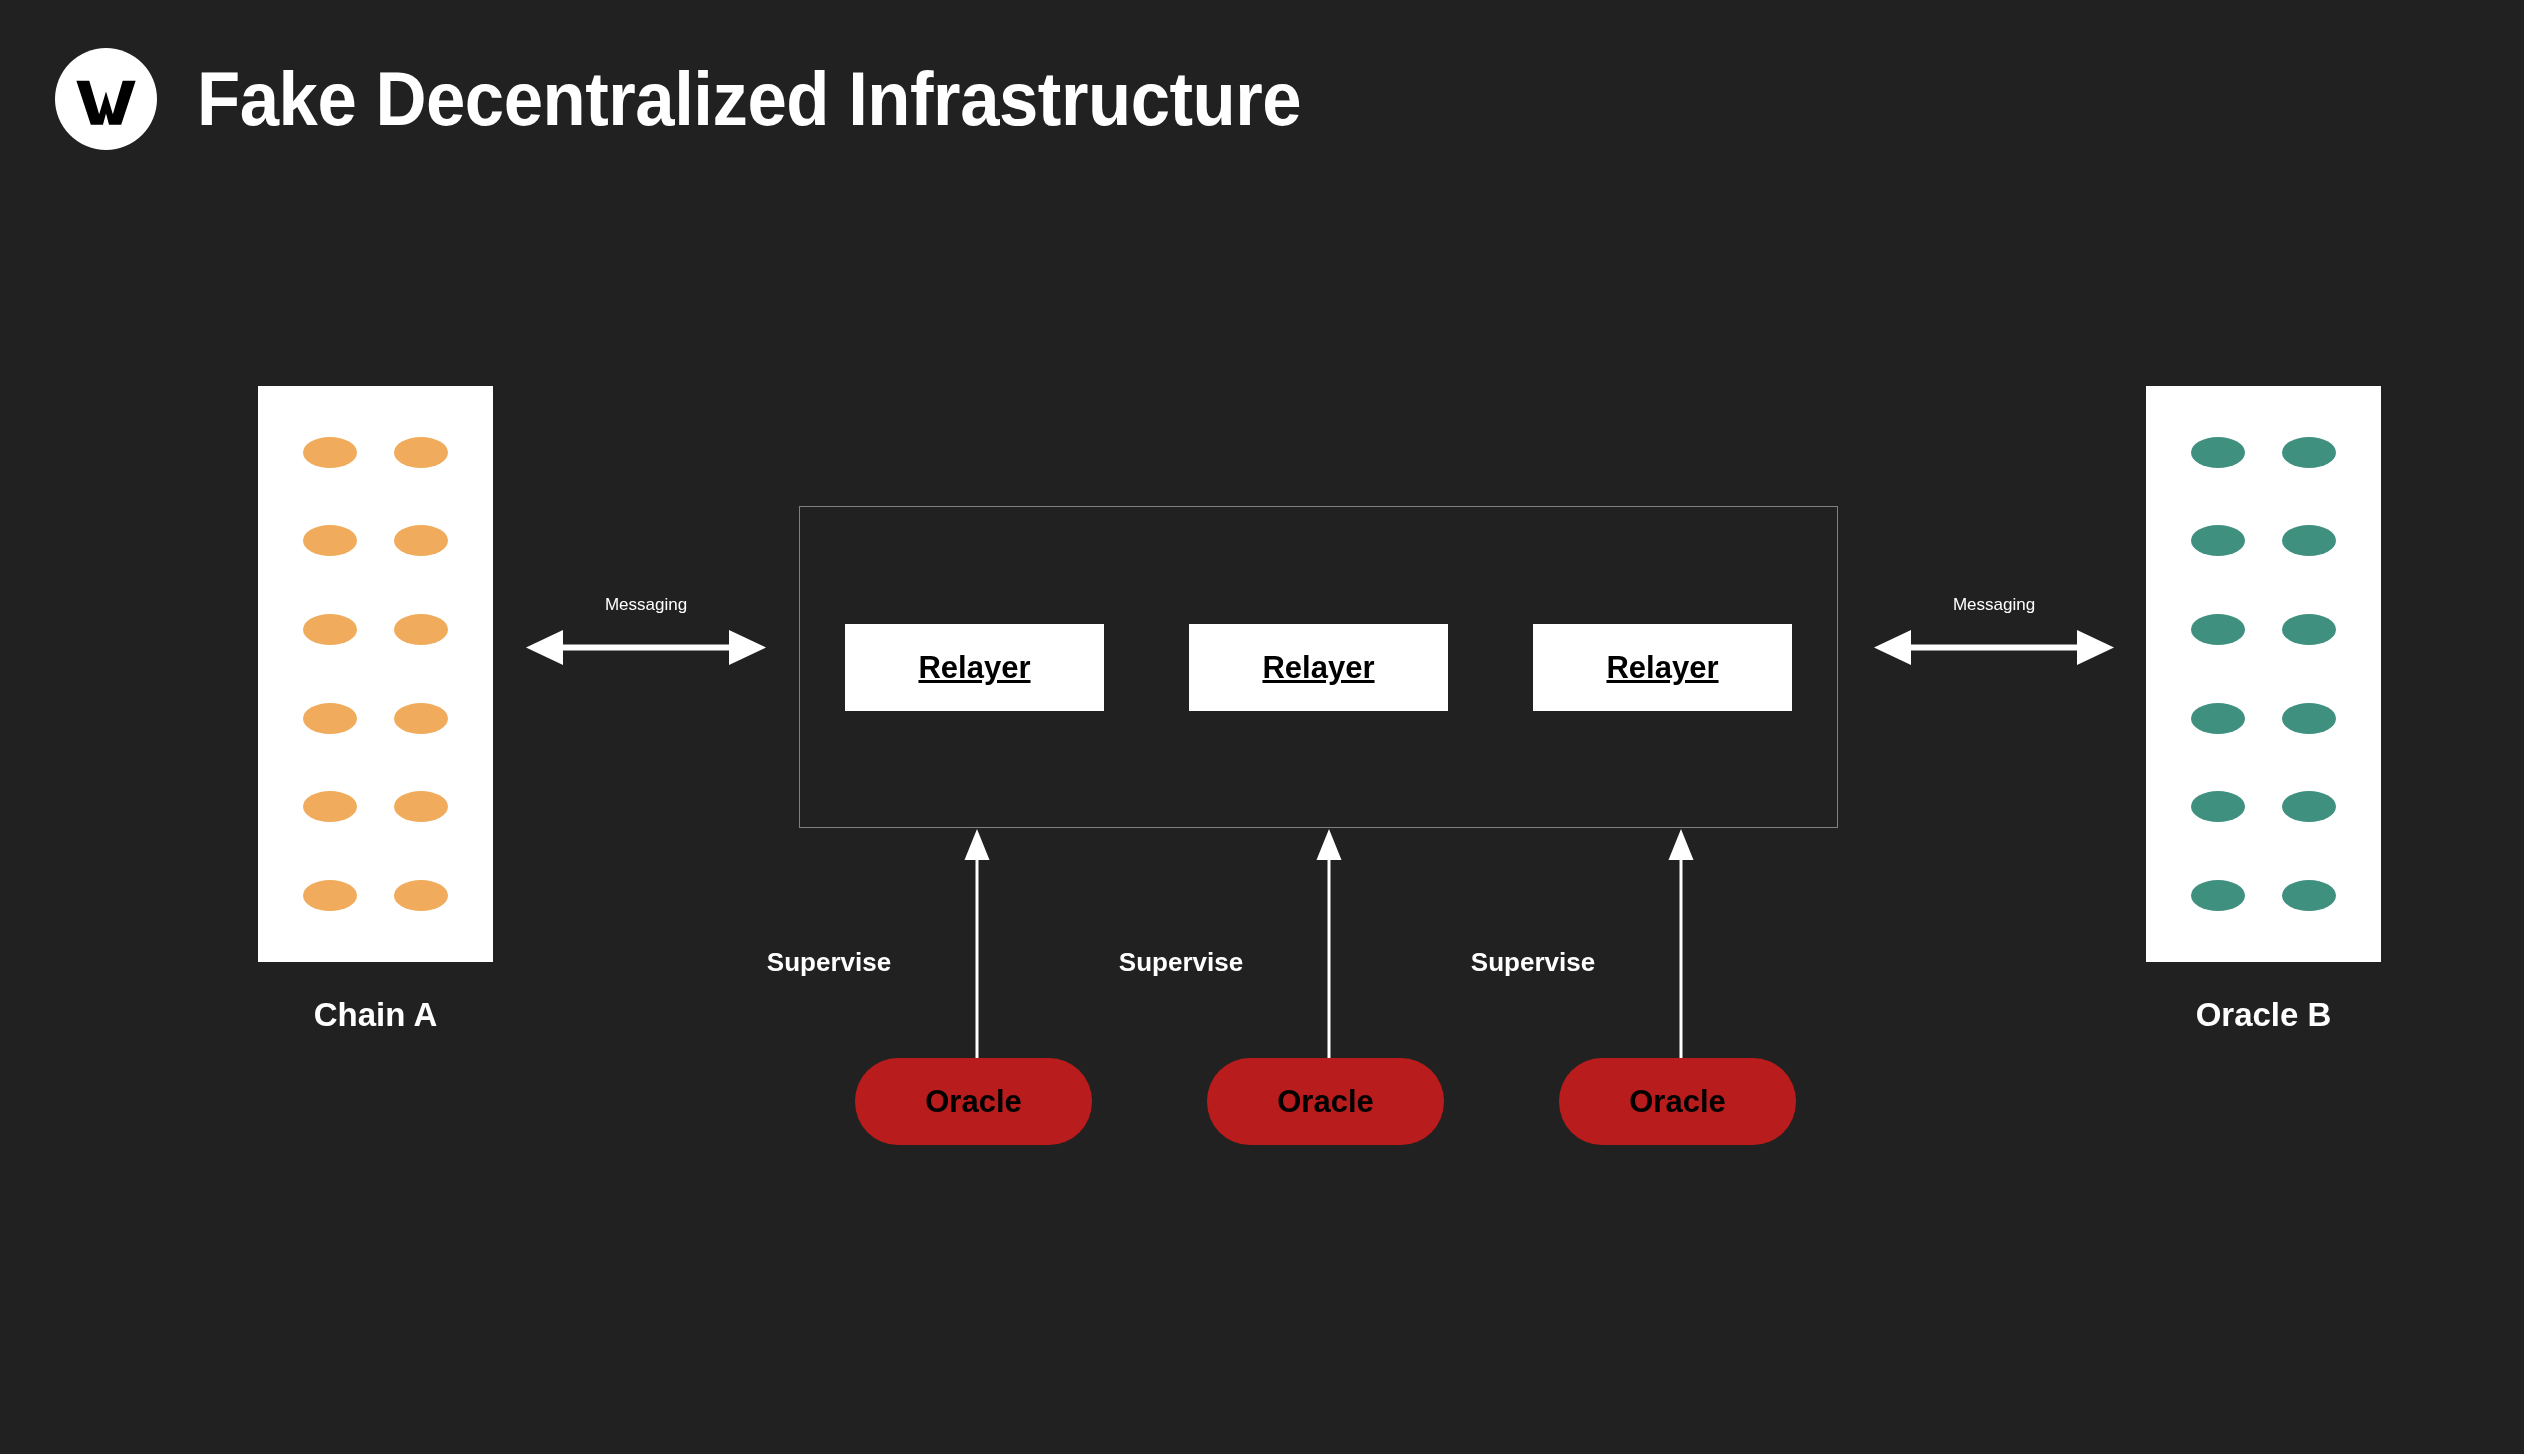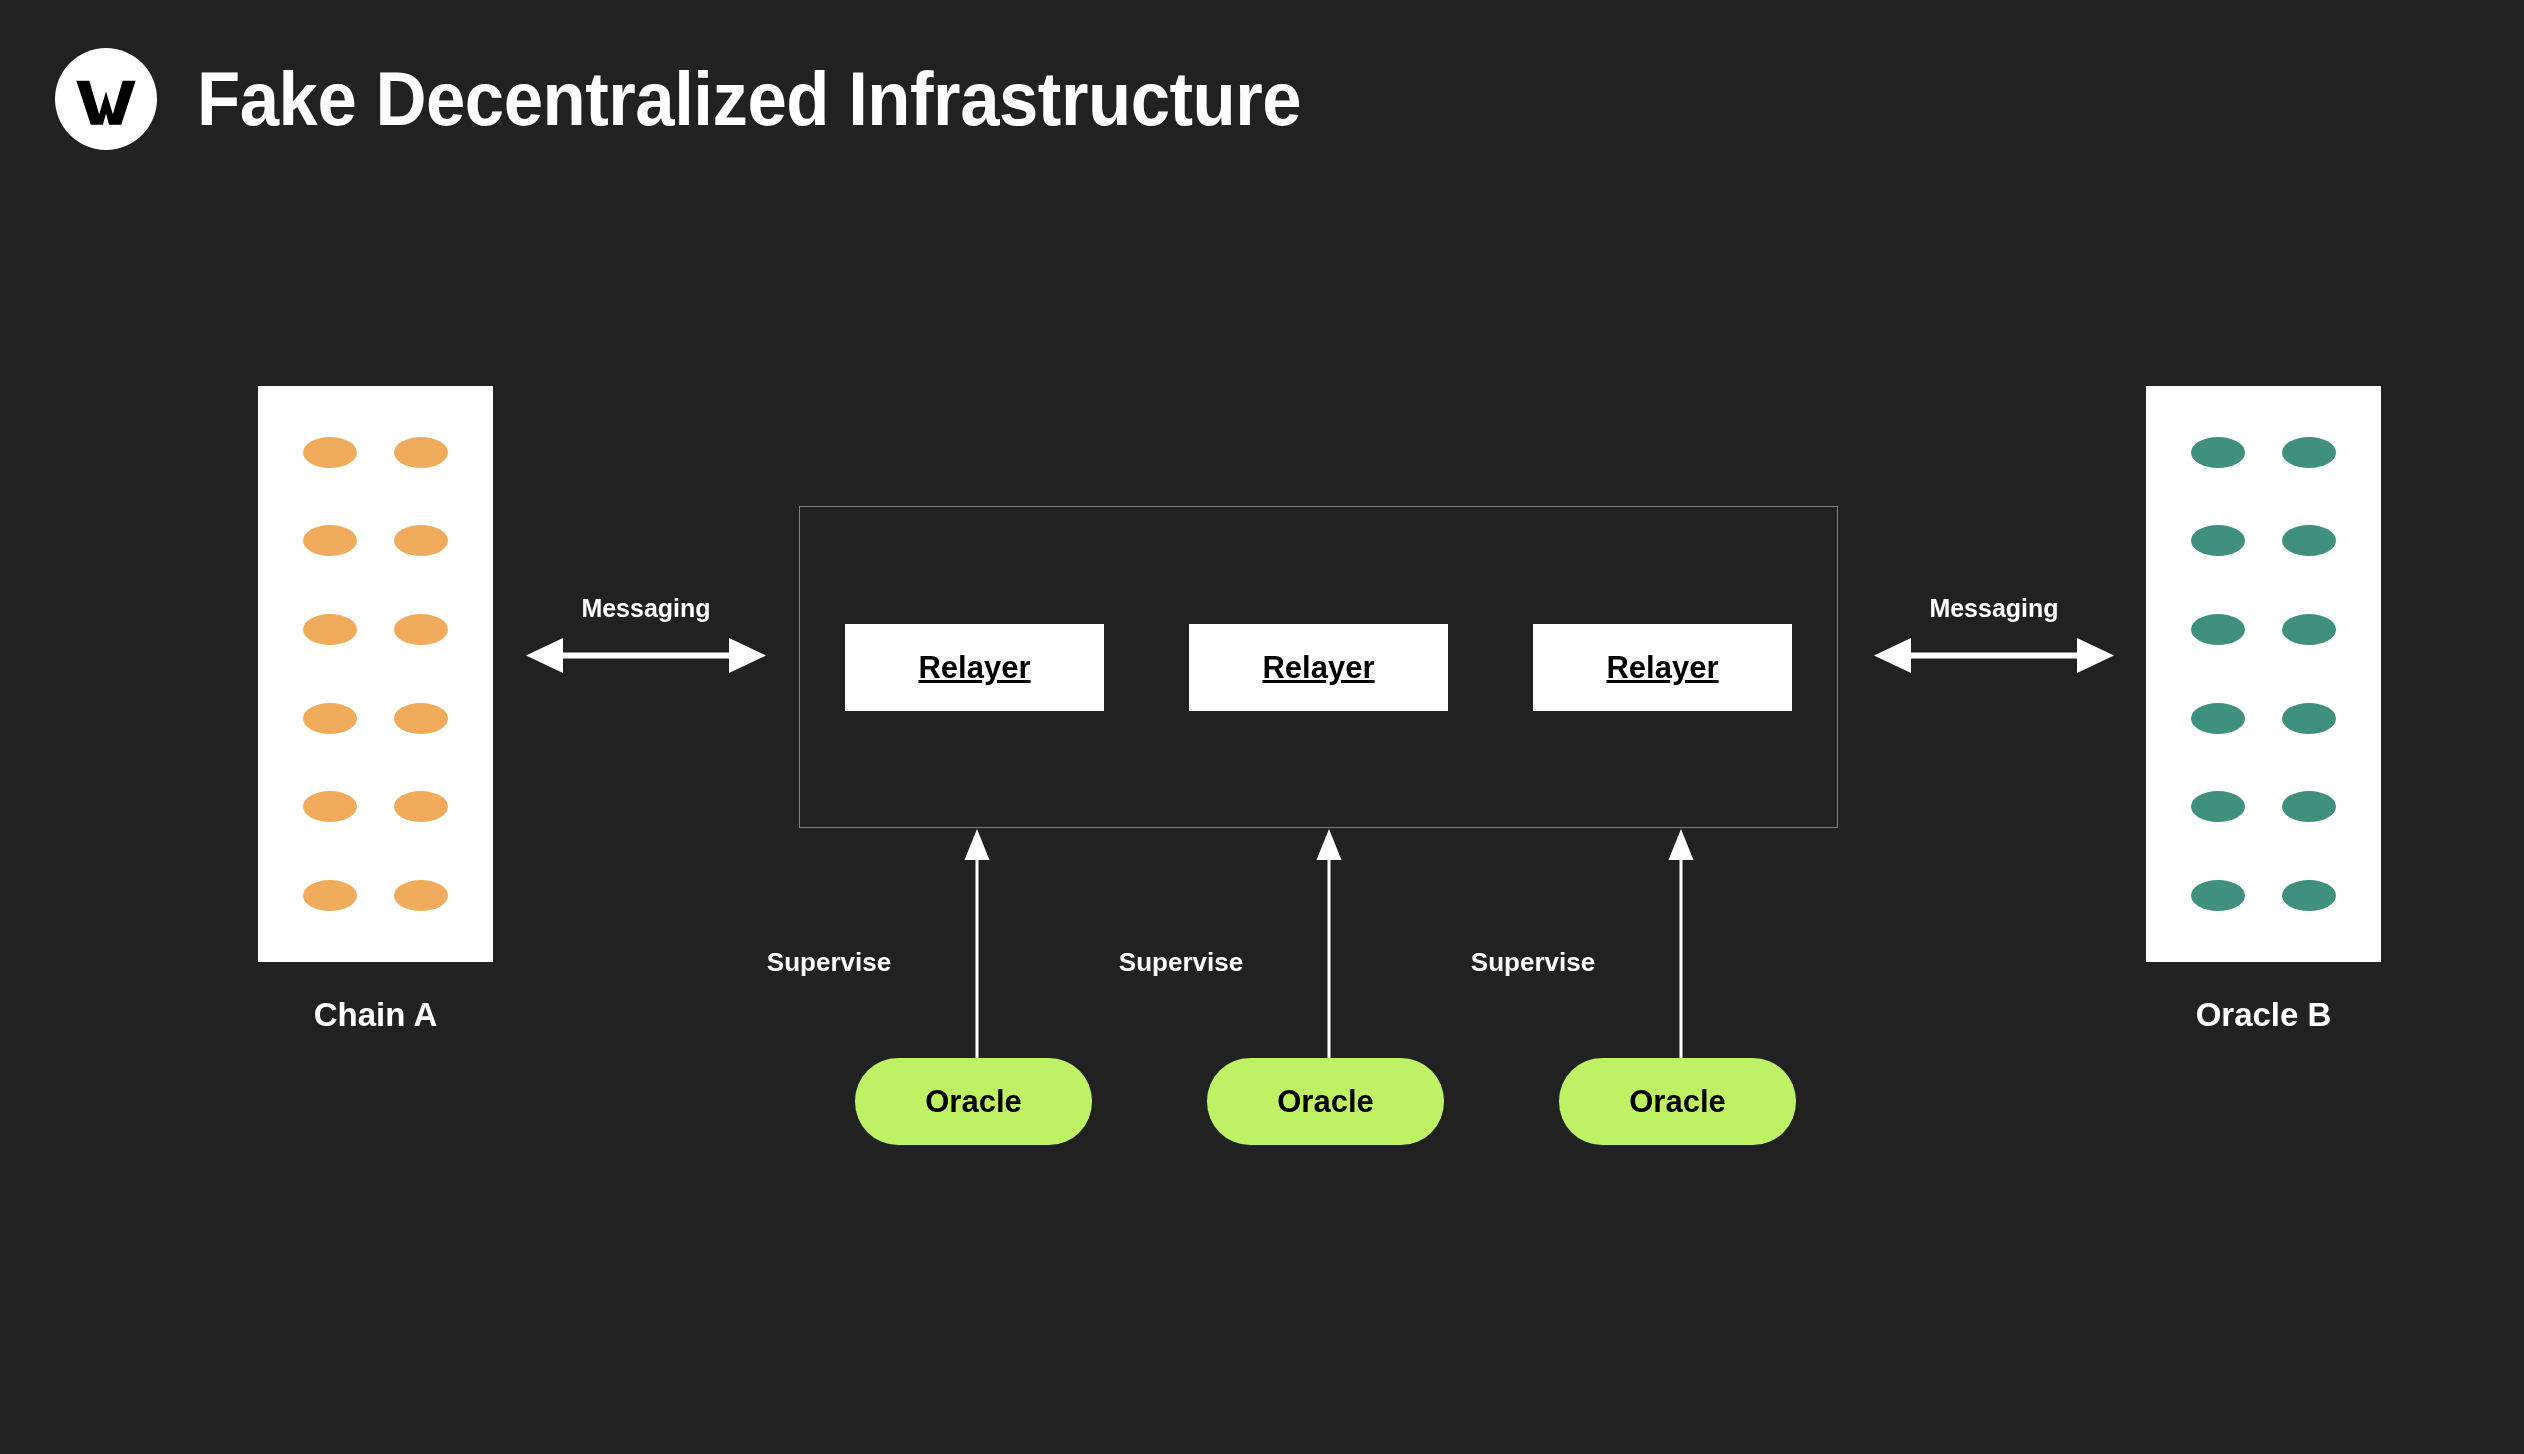--- a/index.html
+++ b/index.html
@@ -88,22 +88,22 @@
     position: absolute;
     top: 596px;
     width: 252px;
     text-align: center;
   }
   #messaging-left  { left: 520px; }
   #messaging-right { left: 1868px; }
 
   .messaging-label {
     color: #ffffff;
-    font-size: 25px;
-    font-weight: 700;
+    font-size: 17px;
+    font-weight: 400;
     line-height: 1;
     margin-bottom: 13px;
     white-space: nowrap;
   }
   .bidir-arrow { display: block; margin: 0 auto; }
 
   
   #relayer-container {
     position: absolute;
     left: 799px;
@@ -160,21 +160,21 @@
   }
   #supervise-label-1 { left: 718px; width: 222px; }
   #supervise-label-2 { left: 1070px; width: 222px; }
   #supervise-label-3 { left: 1422px; width: 222px; }
 
   .oracle-pill {
     position: absolute;
     top: 1058px;
     width: 237px;
     height: 87px;
-    background: #bef264;
+    background: #b91c1c;
     color: #000000;
     border-radius: 43px;
     display: flex;
     align-items: center;
     justify-content: center;
     font-size: 31px;
     font-weight: 700;
     line-height: 1;
   }
   #oracle-1 { left: 855px; }

